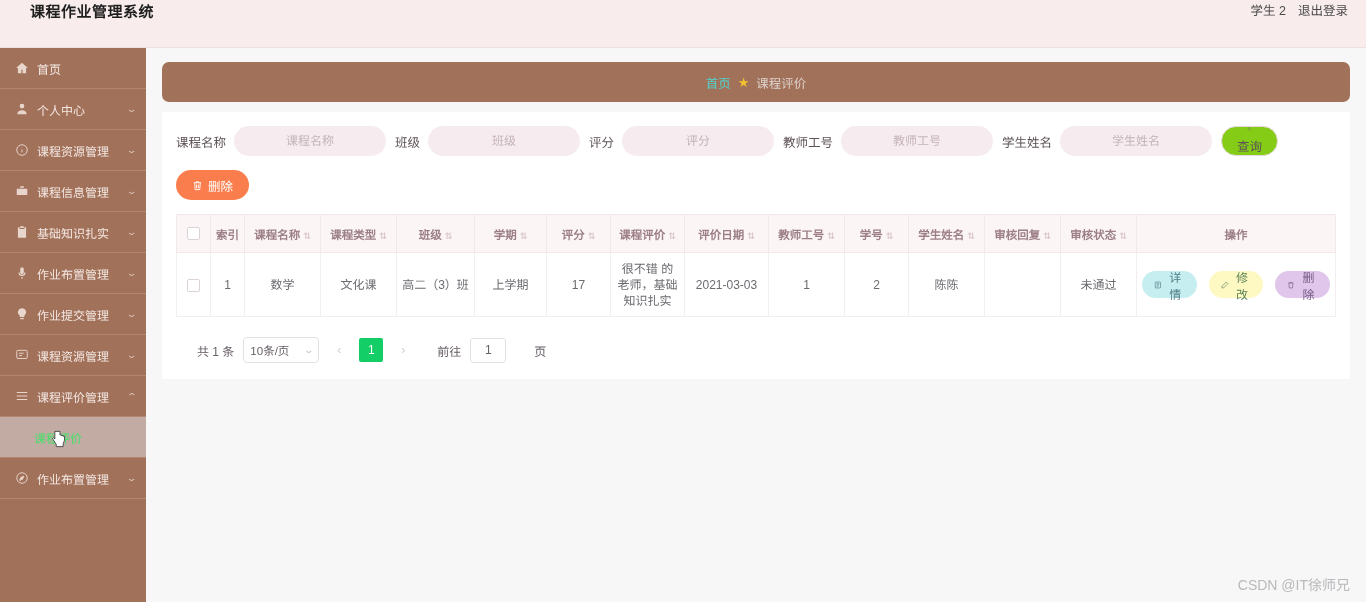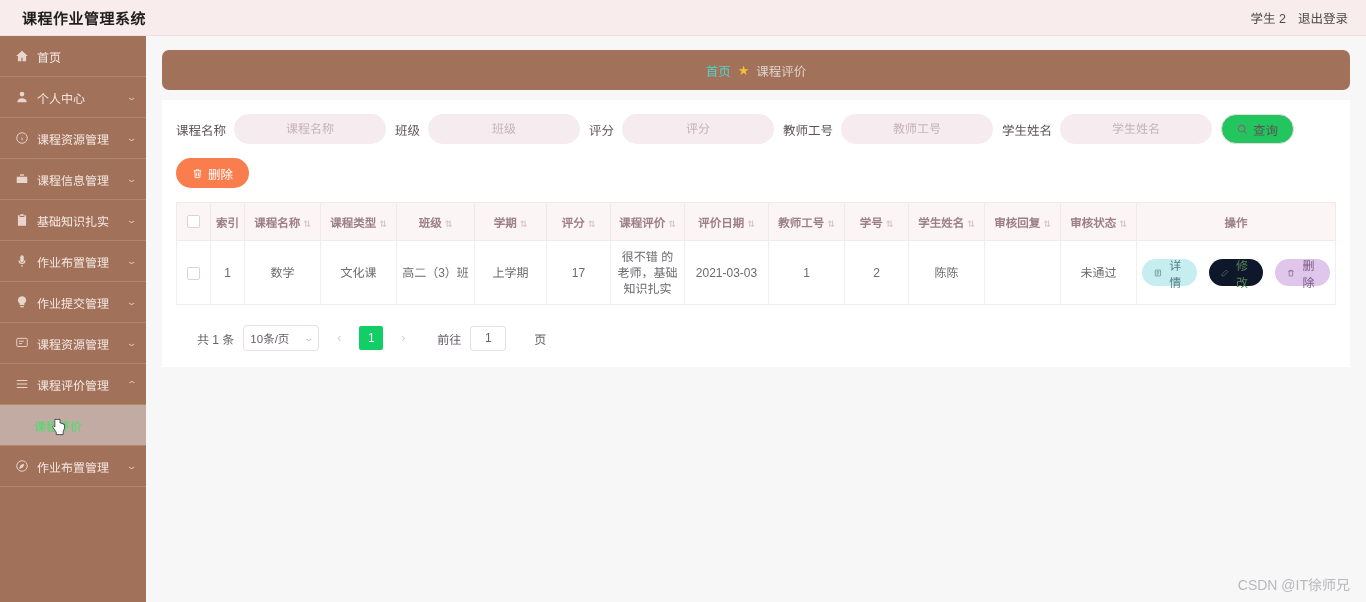--- a/index.html
+++ b/index.html
@@ -3,24 +3,24 @@
 <meta charset="utf-8">
 <style>
   * { box-sizing: border-box; margin: 0; padding: 0; }
   html, body {
     width: 1366px; height: 602px;
     font-family: "Liberation Sans", "DejaVu Sans", sans-serif;
     background: #f7f7f7; overflow: hidden;
   }
   
   .topbar {
-    height: 36px; width: 100%;
+    height: 48px; width: 100%;
     background: #f9eced;
-    display: flex; align-items: center;
-    padding: 0 18px 0 22px;
+    display: flex; align-items: flex-start;
+    padding: 0 18px 0 30px;
     border-bottom: 1px solid #f0e0e2;
   }
   .app-title { font-size: 15px; font-weight: bold; color: #1f1f1f; letter-spacing: .5px; }
   .topbar-right { margin-left: auto; display: flex; align-items: center; gap: 12px; }
   .topbar-right span { font-size: 12.5px; color: #4a4a4a; }
   
   .shell { display: flex; height: 566px; width: 100%; }
   
   .sidebar { width: 146px; background: #a2715a; flex: 0 0 146px; overflow: hidden; }
   .menu-item {
@@ -65,24 +65,25 @@
   .field label { font-size: 12.5px; color: #5d5257; margin-right: 8px; white-space: nowrap; }
   .field input {
     background: #f6ebee; border: none; border-radius: 16px;
     height: 30px; width: 152px; text-align: center;
     font-size: 12px; color: #6b6168; outline: none;
     font-family: "Liberation Sans", sans-serif;
   }
   .field input::placeholder { color: #c4b4ba; }
   .btn-search {
     height: 30px; padding: 0 15px; border-radius: 16px;
-    border: 1px solid #e8dade; background: #22c55e;
+    border: 1px solid #e8dade; background: #84cc16;
     font-size: 12.5px; color: #5d5257; cursor: pointer;
     display: inline-flex; align-items: center; gap: 5px;
     font-family: "Liberation Sans", sans-serif;
+    flex-direction: column;
   }
   .btn-del-top {
     margin-top: 14px; height: 30px; padding: 0 16px;
     border: none; border-radius: 16px; background: #f97d4d;
     color: #fff; font-size: 12.5px; cursor: pointer;
     display: inline-flex; align-items: center; gap: 5px;
     font-family: "Liberation Sans", sans-serif;
   }
   
   .tbl-wrap { padding: 14px 14px 8px 14px; background: #fff; }
@@ -102,21 +103,21 @@
     border-radius: 2px; background: #fff; display: inline-block;
     vertical-align: middle; cursor: pointer;
   }
   .act-wrap { display: flex; justify-content: center; gap: 12px; }
   .pill {
     border: none; border-radius: 14px; height: 27px; padding: 0 12px;
     font-size: 12px; cursor: pointer; display: inline-flex;
     align-items: center; gap: 4px; font-family: "Liberation Sans", sans-serif;
   }
   .pill-detail { background: #c6eef0; color: #4f7f86; }
-  .pill-edit   { background: #0f172a; color: #5c8357; }
+  .pill-edit   { background: #fef9c3; color: #5c8357; }
   .pill-del    { background: #dfc6ea; color: #7a5d88; }
   
   .pager { display: flex; align-items: center; gap: 9px; padding: 12px 14px 16px 16px; background: #fff; }
   .pager .ptxt { font-size: 12px; color: #686068; margin-left: 19px; }
   .sel {
     height: 26px; width: 76px; border: 1px solid #e6e0e2; border-radius: 4px;
     background: #fff; font-size: 11.5px; color: #686068;
     display: flex; align-items: center; justify-content: space-between;
     padding: 0 6px; cursor: pointer;
   }

